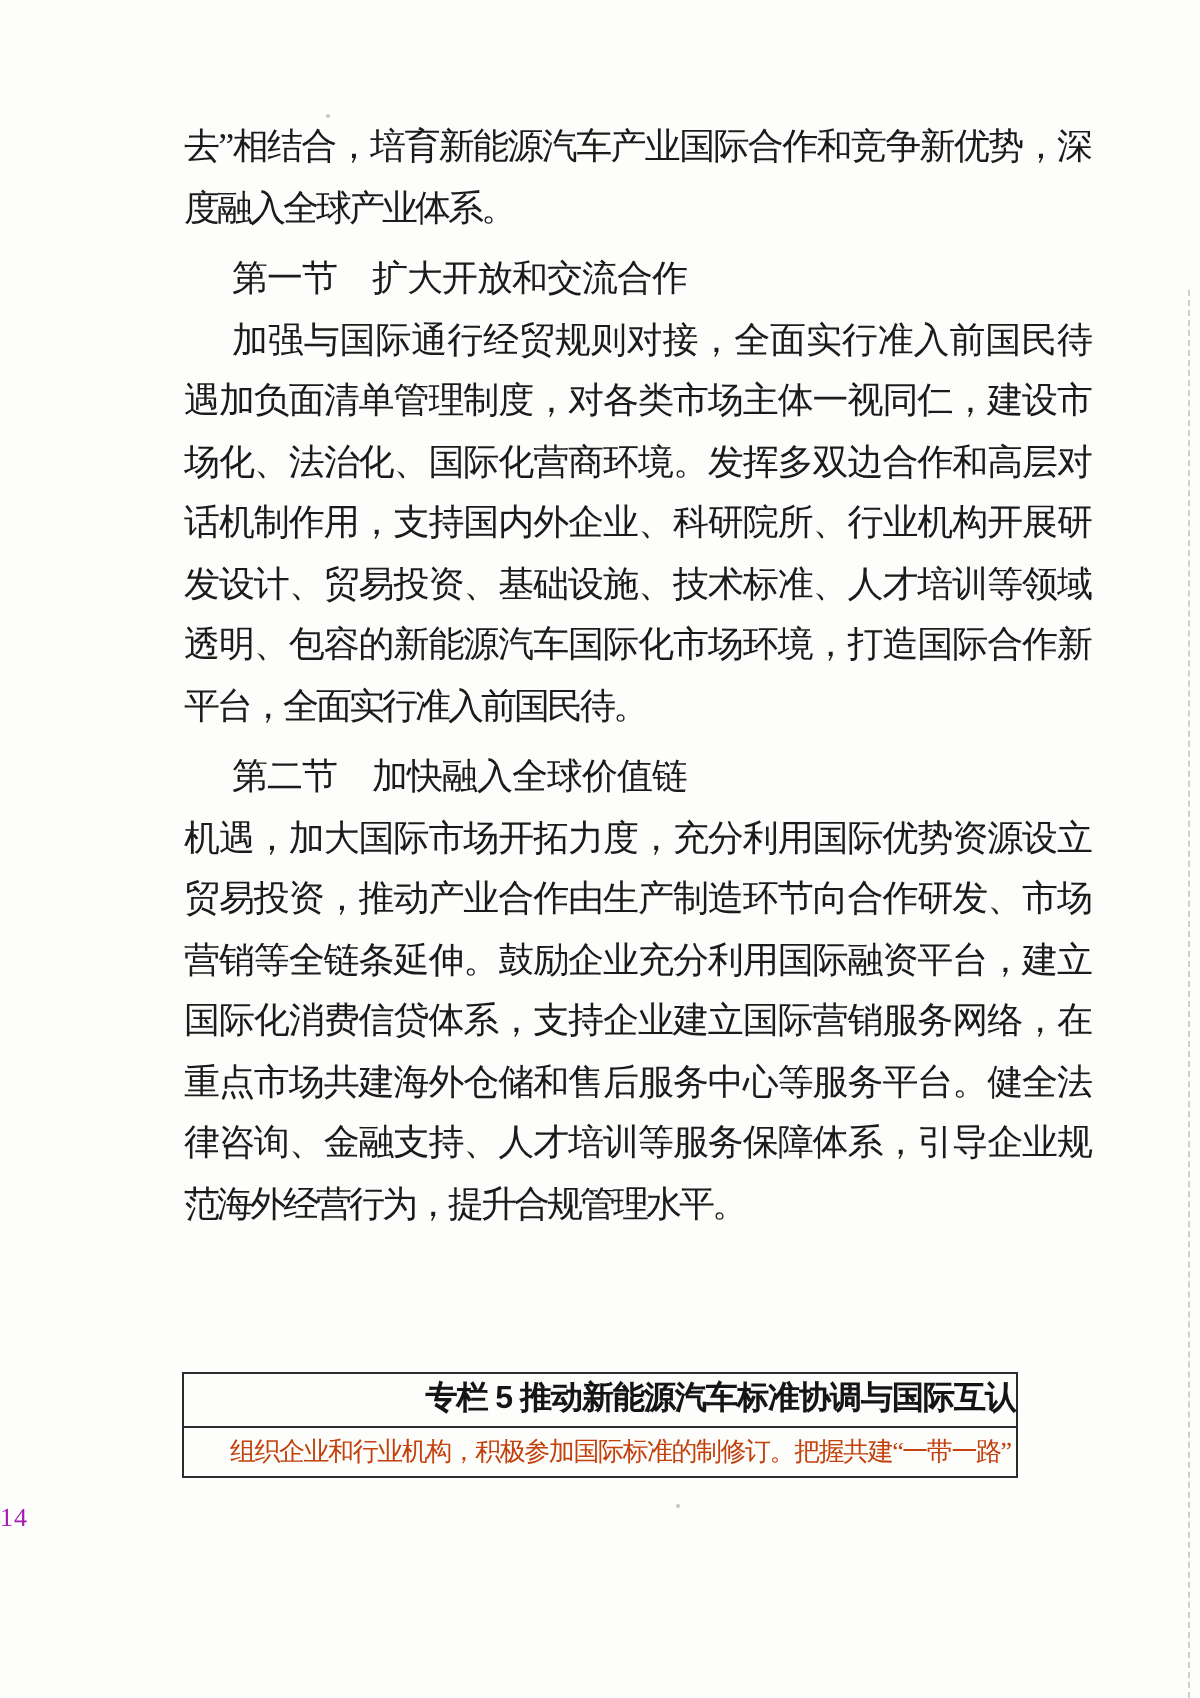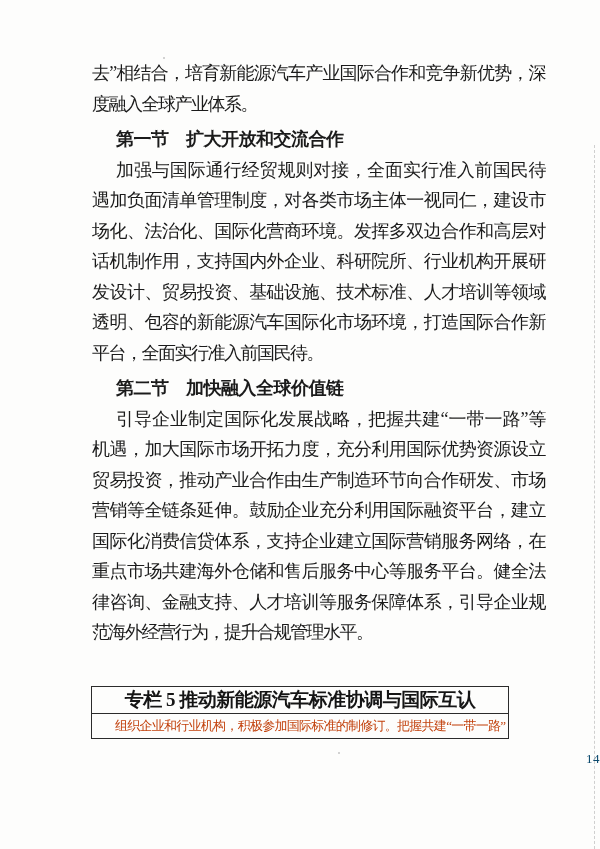--- a/index.html
+++ b/index.html
@@ -34,66 +34,66 @@
     color: #1b1b1b;
   }
   .line.last {
     text-align-last: left;
     white-space: nowrap;
   }
   .line.indent {
     text-indent: 24px;
   }
   .line.heading {
-    font-weight: 700;
+    font-weight: 400;
     text-align-last: left;
     padding-left: 24px;
     margin-top: 5px;
     letter-spacing: -0.5px;
   }
   .boxtable {
     position: absolute;
     left: 91px;
     top: 686px;
     width: 416px;
     border: 1.5px solid #2b2b2b;
     background: #fdfdfc;
   }
   .boxtitle {
     height: 26px;
     line-height: 26px;
-    text-align: center;
+    text-align: right;
     font-weight: 700;
-    font-size: 19px;
+    font-size: 16px;
     letter-spacing: -0.5px;
     border-bottom: 1.4px solid #2b2b2b;
-    font-family: Liberation Serif, serif;
+    font-family: Liberation Sans, sans-serif;
     color: #151515;
   }
   .boxbody {
     height: 24px;
     line-height: 24px;
     font-size: 13px;
     letter-spacing: -1px;
     padding: 0 3px;
     text-indent: 20px;
     white-space: nowrap;
     text-align: justify;
     text-align-last: justify;
     color: #c2410c;
   }
   .pagenum {
     position: absolute;
     left: 0;
     right: 0;
     top: 751px;
-    text-align: right;
+    text-align: left;
     font-size: 13px;
     letter-spacing: 0.5px;
-    color: #0c4a6e;
+    color: #a21caf;
   }
   .scanline {
     position: absolute;
     left: 594px;
     top: 145px;
     bottom: 0;
     width: 0;
     border-left: 1px dashed rgba(90, 90, 90, 0.28);
   }
   .speck {
@@ -120,21 +120,20 @@
     <div class="line indent">加强与国际通行经贸规则对接，全面实行准入前国民待</div>
     <div class="line">遇加负面清单管理制度，对各类市场主体一视同仁，建设市</div>
     <div class="line">场化、法治化、国际化营商环境。发挥多双边合作和高层对</div>
     <div class="line">话机制作用，支持国内外企业、科研院所、行业机构开展研</div>
     <div class="line">发设计、贸易投资、基础设施、技术标准、人才培训等领域</div>
     <div class="line">透明、包容的新能源汽车国际化市场环境，打造国际合作新</div>
     <div class="line last">平台，全面实行准入前国民待。</div>
 
     <div class="line heading">第二节　加快融入全球价值链</div>
 
-    <div class="line indent">引导企业制定国际化发展战略，把握共建“一带一路”等</div>
     <div class="line">机遇，加大国际市场开拓力度，充分利用国际优势资源设立</div>
     <div class="line">贸易投资，推动产业合作由生产制造环节向合作研发、市场</div>
     <div class="line">营销等全链条延伸。鼓励企业充分利用国际融资平台，建立</div>
     <div class="line">国际化消费信贷体系，支持企业建立国际营销服务网络，在</div>
     <div class="line">重点市场共建海外仓储和售后服务中心等服务平台。健全法</div>
     <div class="line">律咨询、金融支持、人才培训等服务保障体系，引导企业规</div>
     <div class="line last">范海外经营行为，提升合规管理水平。</div>
   </div>
 
   <div class="boxtable">

